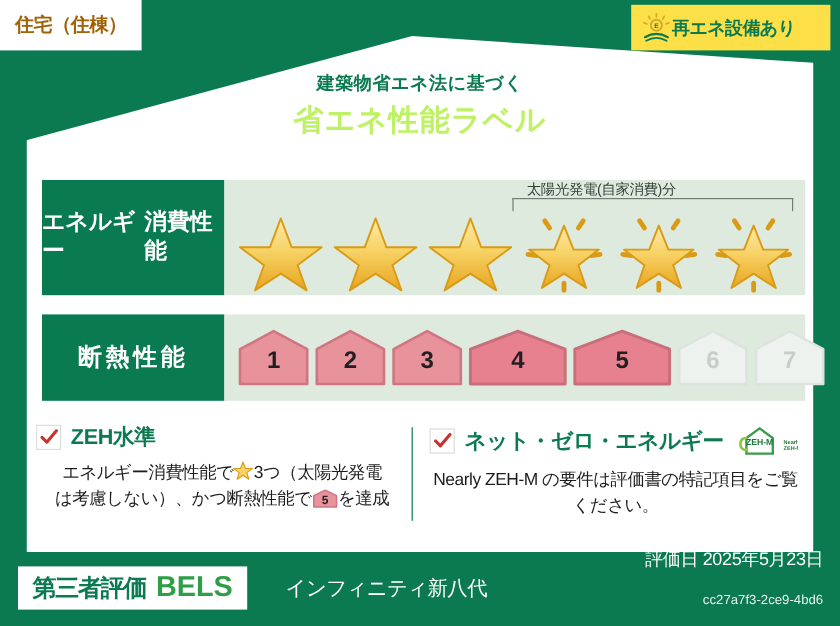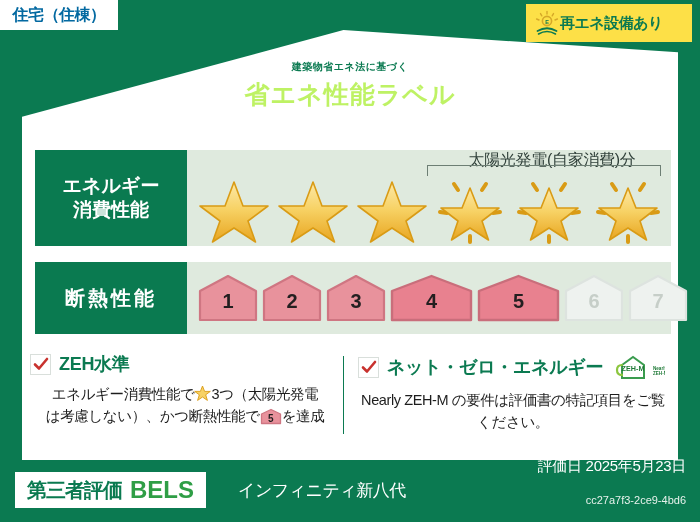--- a/index.html
+++ b/index.html
@@ -11,24 +11,24 @@
   }
   .label-root {
     position: relative;
     width: 700px; height: 522px;
     background: #0b7a51;
   }
 
   
   .dwelling-tag {
     position: absolute; left: 0; top: 0;
-    width: 118px; height: 30px;
+    width: 118px; height: 42px;
     background: #ffffff;
     display: flex; align-items: center; justify-content: center;
-    color: #0369a1; font-weight: bold; font-size: 16px;
+    color: #a16207; font-weight: bold; font-size: 16px;
     letter-spacing: -0.5px;
   }
 
   
   .renew-badge {
     position: absolute; right: 8px; top: 4px;
     height: 38px; min-width: 166px;
     background: #fde047;
     display: flex; align-items: center; gap: 0;
     padding: 0 10px 0 8px;
@@ -46,41 +46,41 @@
     background: #ffffff;
     clip-path: polygon(0% 20.2%, 49% 0%, 100% 5.2%, 100% 100%, 0% 100%);
   }
 
   
   .title-block {
     position: absolute; left: 0; right: 0; top: 60px;
     text-align: center;
   }
   .title-sub {
-    color: #0b7a51; font-weight: bold; font-size: 10px; letter-spacing: 0.5px;
+    color: #0b7a51; font-weight: bold; font-size: 15px; letter-spacing: 0.5px;
   }
   .title-main {
     color: #bef264; font-weight: bold; font-size: 25px; letter-spacing: 1px;
     margin-top: 4px;
     font-family: Liberation Mono, monospace;
   }
 
   
   .perf-row {
     position: absolute; left: 35px; width: 636px;
     display: flex; align-items: stretch;
   }
   .perf-row.energy { top: 150px; height: 96px; }
   .perf-row.insul  { top: 262px; height: 72px; }
 
   .perf-label {
     width: 152px; flex: 0 0 152px;
     background: #0a7a50;
     color: #ffffff; font-weight: bold;
-    display: flex; flex-direction: column;
+    display: flex; flex-direction: row;
     align-items: center; justify-content: center;
     font-size: 19px; line-height: 1.25; letter-spacing: 0px;
   }
   .perf-label.insul-lb { font-size: 20px; letter-spacing: 3px; }
   .perf-value {
     flex: 1 1 auto;
     background: #dfeade;
     position: relative;
   }
 
@@ -91,21 +91,21 @@
   }
   .star-cell { position: relative; width: 74px; height: 68px; }
   .star-cell svg { position: absolute; left: 0; top: 0; }
 
   
   .solar-anno {
     position: absolute; right: 6px; top: 0px; width: 242px; height: 28px;
   }
   .solar-anno .anno-text {
     position: absolute; left: 16px; right: 0; top: 0;
-    text-align: center; font-size: 16px; color: #30403a;
+    text-align: left; font-size: 12px; color: #30403a;
     letter-spacing: -0.3px; white-space: nowrap;
   }
   .solar-anno .anno-bracket {
     position: absolute; left: 4px; right: 4px; top: 15px; height: 11px;
     border: 1px solid #6d7f74; border-bottom: none;
   }
 
   
   .houses-wrap {
     position: absolute; left: 10px; right: 8px; top: 6px; bottom: 6px;

